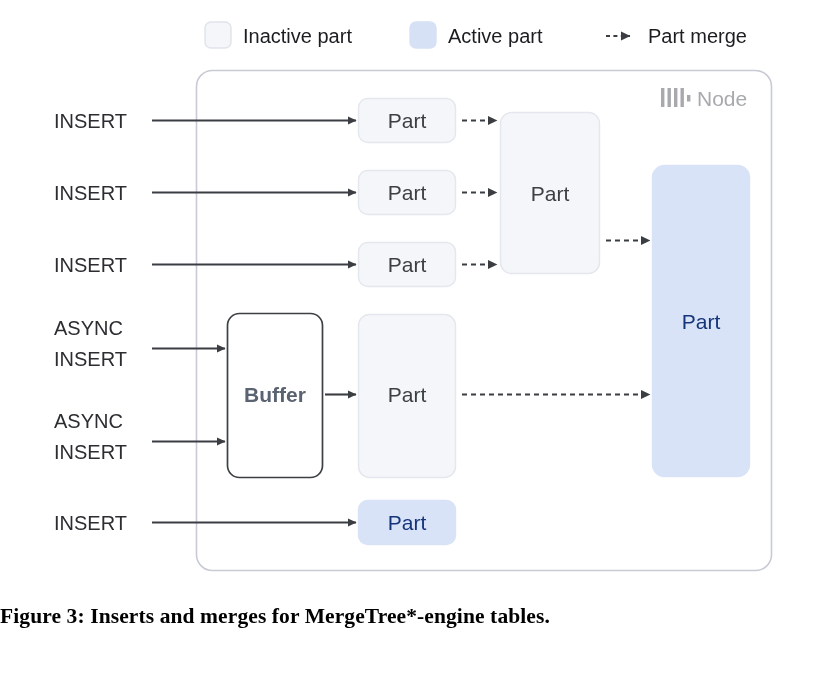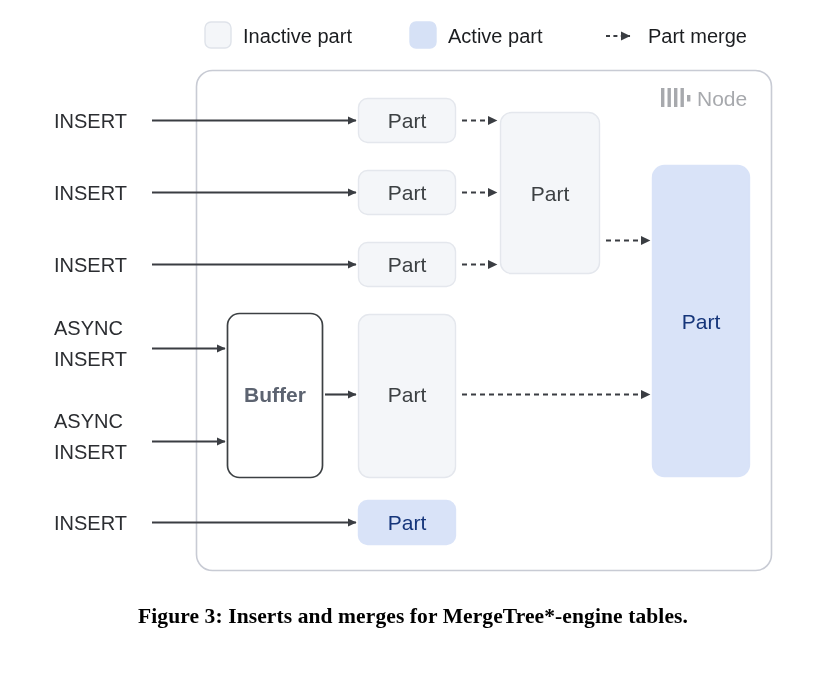--- a/index.html
+++ b/index.html
@@ -53,21 +53,21 @@
   .flow-label {
     font-size: 20px;
     fill: #2b2d31;
     font-family: "Liberation Sans", sans-serif;
   }
   .caption {
     position: absolute;
     left: 0;
     top: 604px;
     width: 826px;
-    text-align: center;
+    text-align: left;
     font-family: "Liberation Serif", serif;
     font-weight: bold;
     font-size: 21.5px;
     color: #000000;
     letter-spacing: 0.1px;
   }
 </style>
 </head>
 <body>
 

